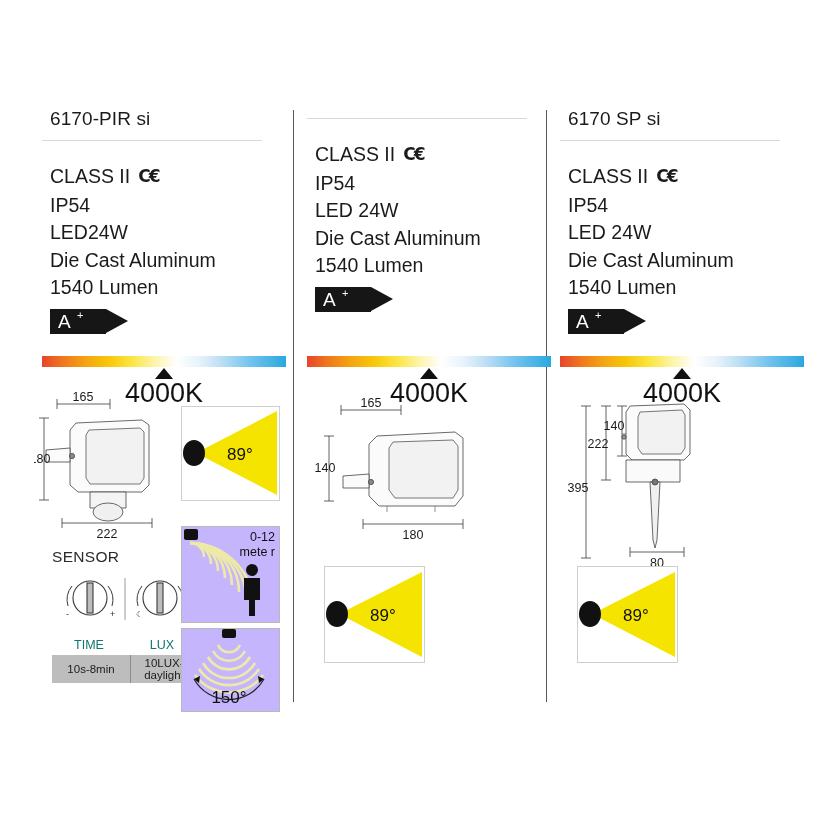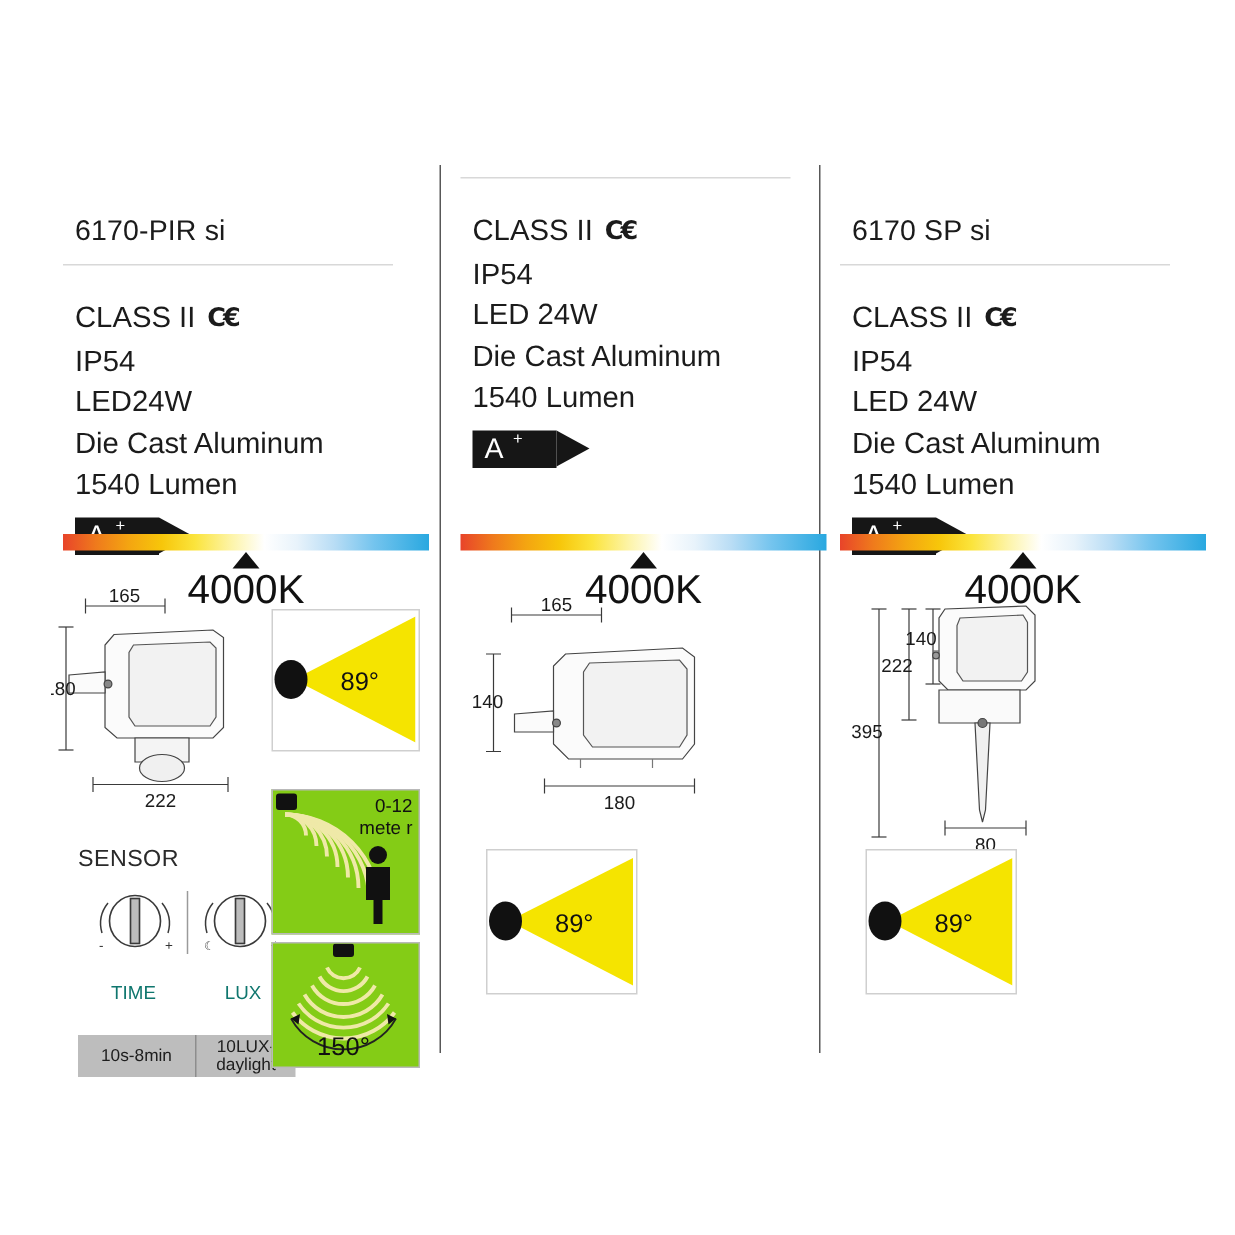--- a/index.html
+++ b/index.html
@@ -15,21 +15,21 @@
   .col1{left:40px;width:248px;}
   .col2{left:305px;width:248px;}
   .col3{left:558px;width:248px;}
 
   .vdiv{position:absolute;top:110px;width:1px;height:592px;background:#585858;}
   .vdiv.v1{left:293px;}
   .vdiv.v2{left:546px;}
 
   .col-title{
     font-size:19px;font-weight:400;letter-spacing:.1px;
-    color:#1b1b1b;white-space:nowrap;padding-left:10px;margin-top:36px;
+    color:#1b1b1b;white-space:nowrap;padding-left:10px;
   }
   .title-rule{margin-top:10px;height:1px;background:#d8d8d8;width:220px;margin-left:2px;}
 
   
   .specs{margin-top:22px;padding-left:10px;}
   .spec-line{
     font-size:19.5px;line-height:27.5px;color:#1b1b1b;
     white-space:nowrap;font-weight:400;
   }
   .ce-row{display:flex;align-items:baseline;gap:8px;}
@@ -82,31 +82,31 @@
   .draw{position:absolute;}
   .dim-text{font-size:12.5px;fill:#1b1b1b;font-family:"Liberation Sans",sans-serif;}
 
   
   .beambox{position:absolute;border:1px solid #cfcfcf;background:#fff;}
 
   
   .sensor-wrap{position:absolute;}
   .sensor-title{font-size:15.5px;color:#2a2a2a;letter-spacing:.3px;}
   .knob-label{font-size:12.5px;color:#0f766e;text-align:center;}
-  .strip{display:flex;margin-top:21px;align-items:center;}
+  .strip{display:flex;margin-top:3px;align-items:center;}
   .strip .cell{
     background:#bdbdbd;color:#1d1d1d;font-size:11.5px;
     display:flex;align-items:center;justify-content:center;
     text-align:center;line-height:12.5px;height:28px;
   }
   .strip .cell.c1{width:78px;}
   .strip .cell.c2{width:66px;border-left:1px solid #8d8d8d;}
 
   
-  .pirbox{position:absolute;border:1px solid #b9b9b9;background:#84cc16;overflow:hidden;}
+  .pirbox{position:absolute;border:1px solid #b9b9b9;background:#c4b5fd;overflow:hidden;}
   .pir-text{position:absolute;font-size:12.5px;color:#111;line-height:15px;}
 </style>
 </head>
 <body>
 
 <div class="sheet">
 
   <div class="vdiv v1"></div>
   <div class="vdiv v2"></div>
 
@@ -168,21 +168,21 @@
     </svg>
 
     <div class="beambox" style="left:141px;top:298px;width:97px;height:93px;">
       <svg width="95" height="91" viewBox="0 0 95 91">
         <polygon points="14,46 95,4 95,88" fill="#f5e400"></polygon>
         <ellipse cx="12" cy="46" rx="11" ry="13" fill="#111"></ellipse>
         <text x="45" y="53" font-size="17" fill="#111" font-family="Liberation Sans,sans-serif">89°</text>
       </svg>
     </div>
 
-    <div class="sensor-wrap" style="left:12px;top:456px;width:150px;">
+    <div class="sensor-wrap" style="left:12px;top:440px;width:150px;">
       <div class="sensor-title">SENSOR</div>
 
       <svg width="146" height="62" viewBox="0 0 146 62" style="margin-top:6px;">
         <g stroke="#3a3a3a" fill="none" stroke-width="1.1">
           <circle cx="38" cy="26" r="17" fill="#ffffff"></circle>
           <rect x="35" y="11" width="6" height="30" fill="#bdbdbd" stroke="#3a3a3a"></rect>
           <path d="M16,34 A22,22 0 0 1 20,14" stroke-width="1"></path>
           <path d="M60,34 A22,22 0 0 0 56,14" stroke-width="1"></path>
           <line x1="73" y1="6" x2="73" y2="48" stroke="#9a9a9a" stroke-width="1"></line>
           <circle cx="108" cy="26" r="17" fill="#ffffff"></circle>

